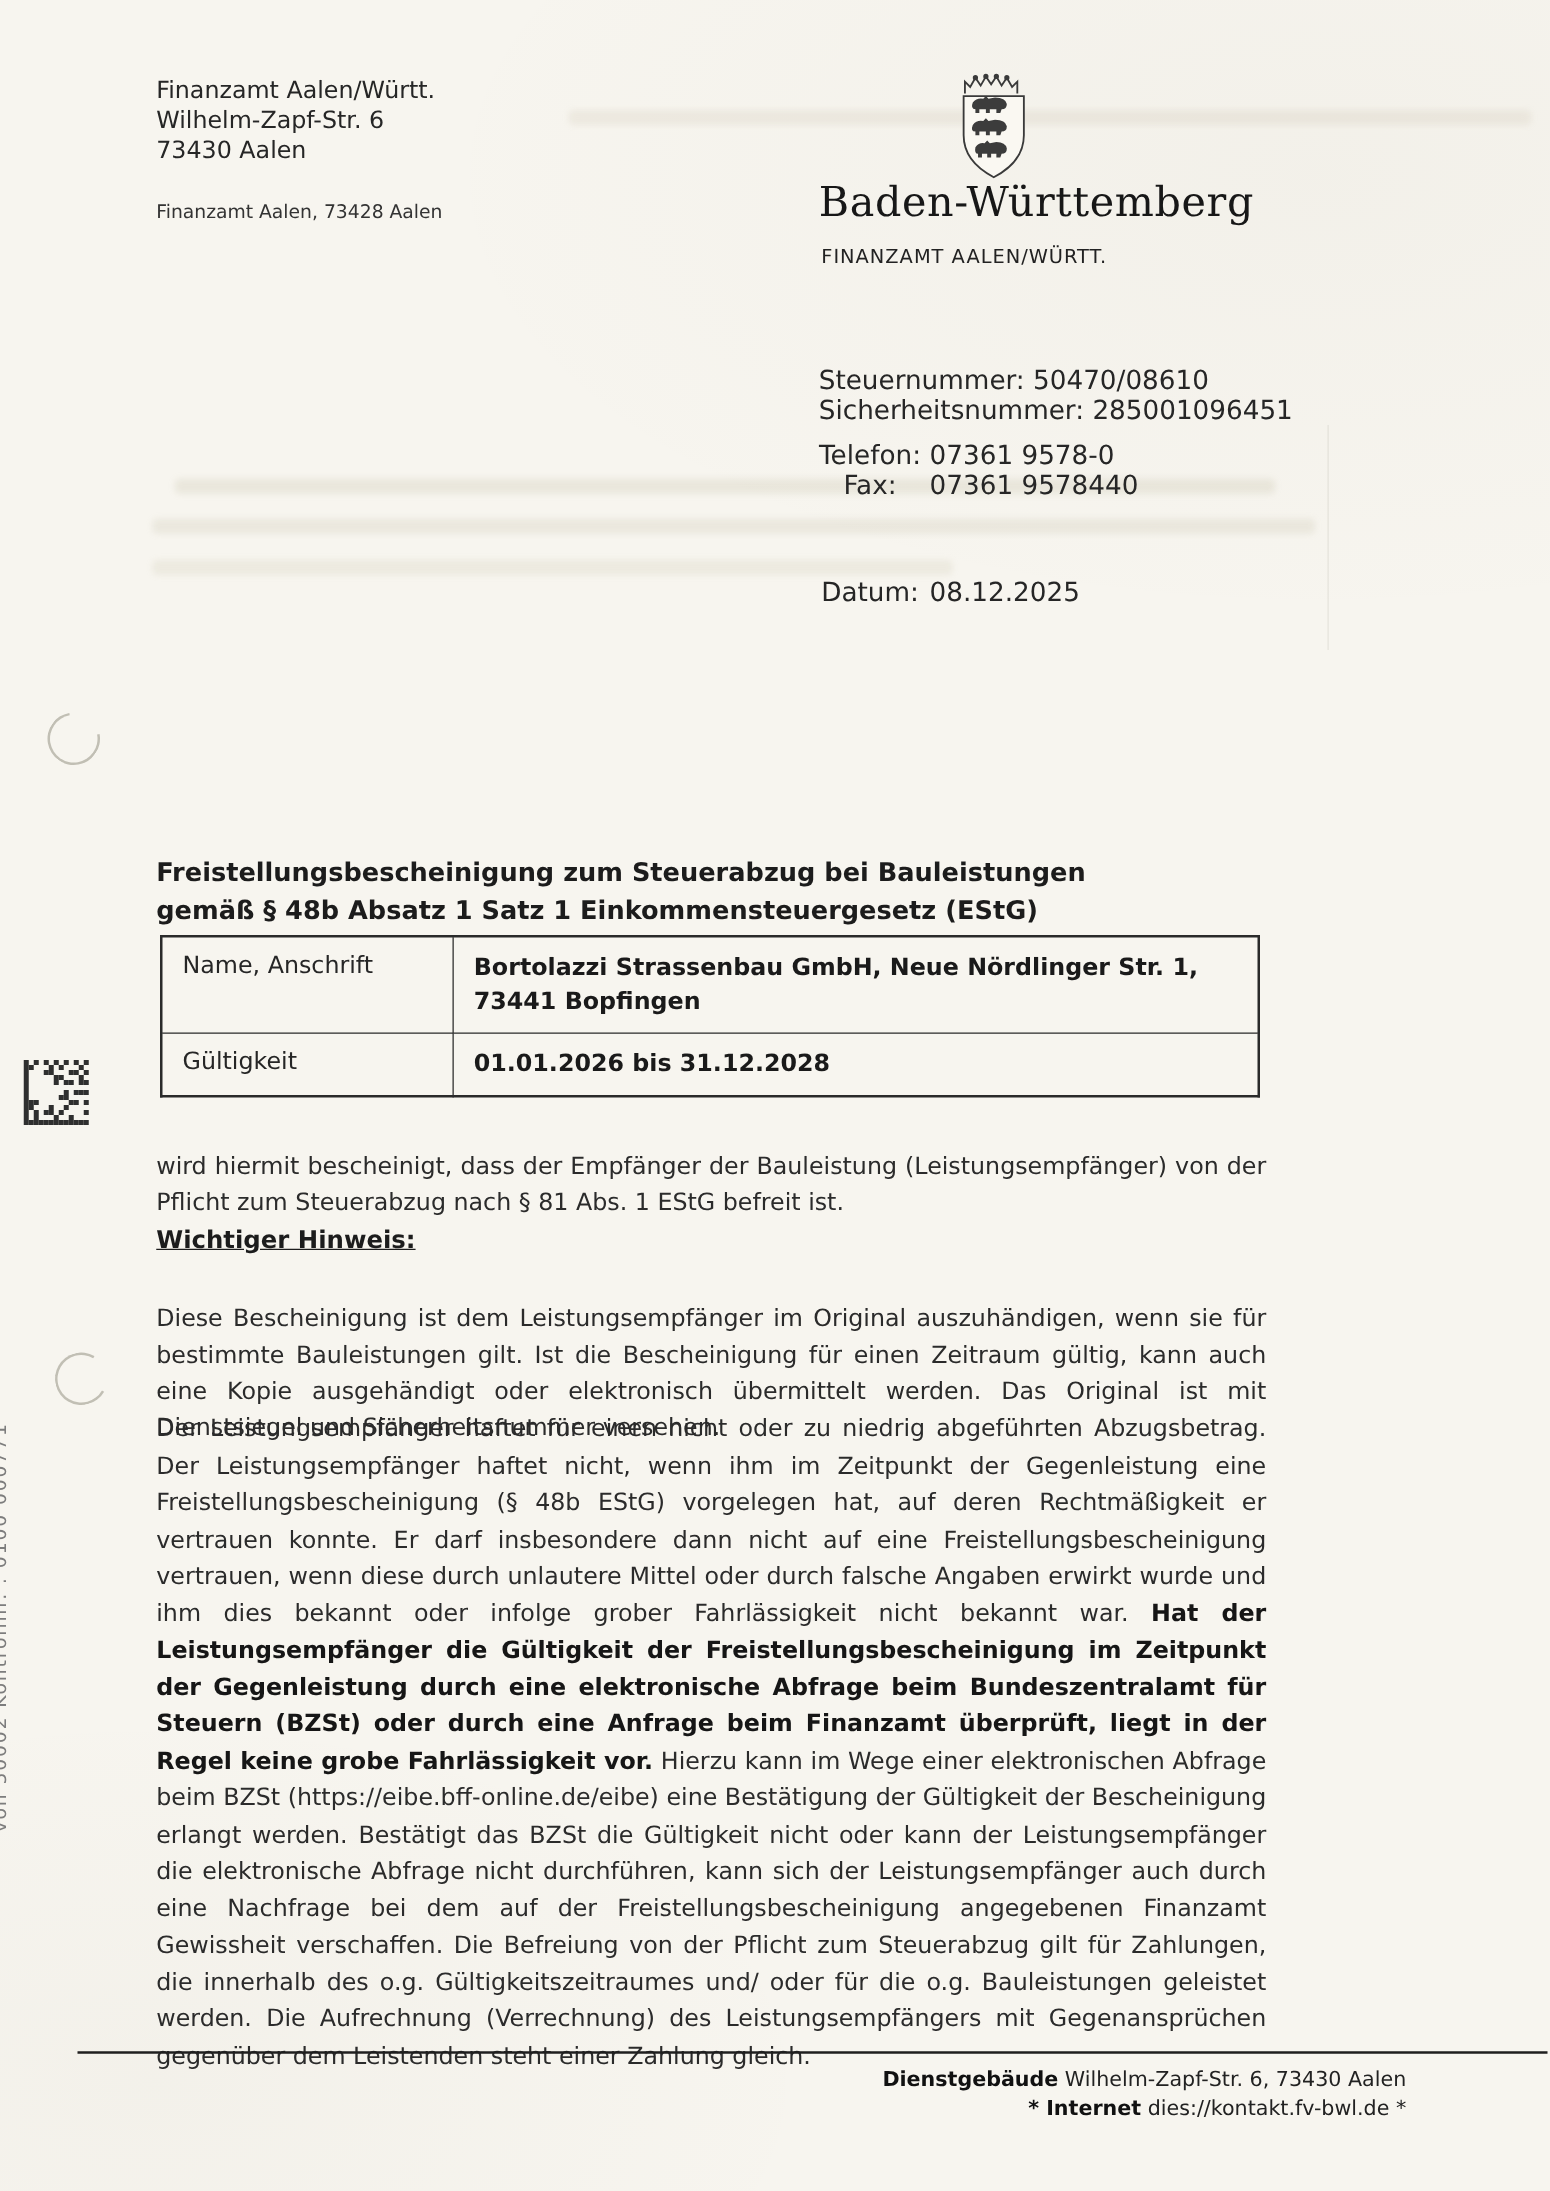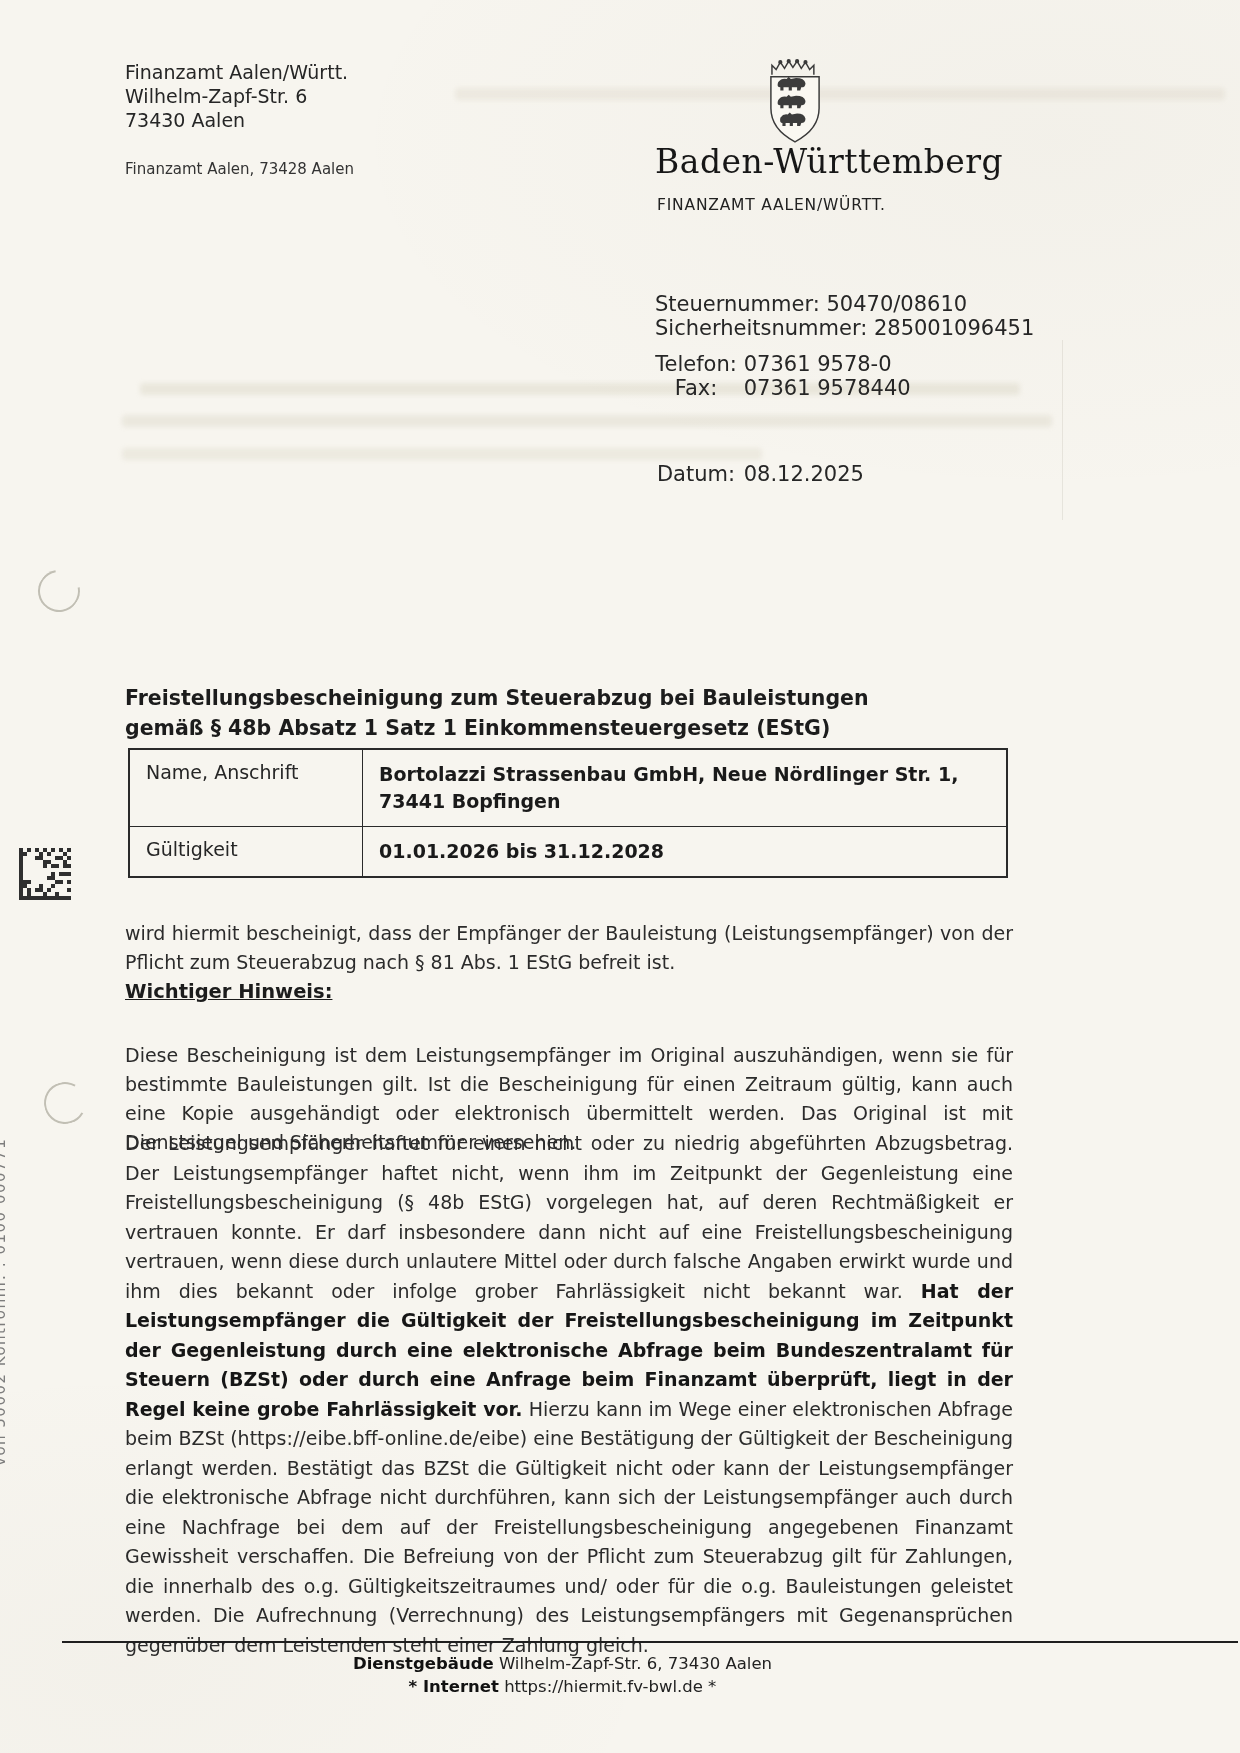--- a/index.html
+++ b/index.html
@@ -45,21 +45,21 @@
   .notice-h{left:125px;top:980px;font-size:19.5px;font-weight:bold;text-decoration:underline;color:#1c1c1c;}
   .para1{top:1022px;}
   .para2{top:1110px;line-height:29.5px;}
   .para2 b{color:#161616;}
   
   .dmx{left:18px;top:847px;}
   
   .side-text{left:-9px;top:1466px;transform:rotate(-90deg);transform-origin:0 0;font-size:15px;letter-spacing:1.5px;color:#7d7d7d;white-space:nowrap;}
   
   .footer-rule{left:62px;top:1641px;width:1176px;border-top:2.5px solid #1f1f1f;}
-  .footer{left:0;top:1652px;width:1125px;text-align:center;font-size:16.5px;line-height:23px;color:#222;}
+  .footer{left:0;top:1652px;width:1125px;text-align:right;font-size:16.5px;line-height:23px;color:#222;}
   .footer b{color:#111;}
 </style>
 </head>
 <body>
 
 <div class="page">
 
   <div class="abs bleed" style="left:455px;top:88px;width:770px;height:12px;background:rgba(170,160,125,0.12);"></div>
   <div class="abs bleed" style="left:140px;top:383px;width:880px;height:12px;background:rgba(170,160,125,0.16);"></div>
   <div class="abs bleed" style="left:122px;top:415px;width:930px;height:12px;background:rgba(170,160,125,0.15);"></div>
@@ -205,16 +205,16 @@
 
   <div class="abs notice-h">Wichtiger Hinweis:</div>
   <p class="abs bodytext para1">Diese Bescheinigung ist dem Leistungsempfänger im Original auszuhändigen, wenn sie für bestimmte Bauleistungen gilt. Ist die Bescheinigung für einen Zeitraum gültig, kann auch eine Kopie ausgehändigt oder elektronisch übermittelt werden. Das Original ist mit Dienstsiegel und Sicherheitsnummer versehen.</p>
   <p class="abs bodytext para2"><span>Der Leistungsempfänger haftet für einen nicht oder zu niedrig abgeführten Abzugsbetrag. Der Leistungsempfänger haftet nicht, wenn ihm im Zeitpunkt der Gegenleistung eine Freistellungsbescheinigung (§ 48b EStG) vorgelegen hat, auf deren Rechtmäßigkeit er vertrauen konnte. Er darf insbesondere dann nicht auf eine Freistellungsbescheinigung vertrauen, wenn diese durch unlautere Mittel oder durch falsche Angaben erwirkt wurde und ihm dies bekannt oder infolge grober Fahrlässigkeit nicht bekannt war. </span><b>Hat der Leistungsempfänger die Gültigkeit der Freistellungsbescheinigung im Zeitpunkt der Gegenleistung durch eine elektronische Abfrage beim Bundeszentralamt für Steuern (BZSt) oder durch eine Anfrage beim Finanzamt überprüft, liegt in der Regel keine grobe Fahrlässigkeit vor.</b><span> Hierzu kann im Wege einer elektronischen Abfrage beim BZSt (https://eibe.bff-online.de/eibe) eine Bestätigung der Gültigkeit der Bescheinigung erlangt werden. Bestätigt das BZSt die Gültigkeit nicht oder kann der Leistungsempfänger die elektronische Abfrage nicht durchführen, kann sich der Leistungsempfänger auch durch eine Nachfrage bei dem auf der Freistellungsbescheinigung angegebenen Finanzamt Gewissheit verschaffen. Die Befreiung von der Pflicht zum Steuerabzug gilt für Zahlungen, die innerhalb des o.g. Gültigkeitszeitraumes und/ oder für die o.g. Bauleistungen geleistet werden. Die Aufrechnung (Verrechnung) des Leistungsempfängers mit Gegenansprüchen gegenüber dem Leistenden steht einer Zahlung gleich.</span></p>
 
   <div class="abs side-text">von 50002 Kontrollnr. : 0100 000771</div>
 
   <div class="abs footer-rule"></div>
   <div class="abs footer">
     <div><b>Dienstgebäude</b><span> Wilhelm-Zapf-Str. 6, 73430 Aalen</span></div>
-    <div><b>* Internet</b><span> https://hiermit.fv-bwl.de *</span></div>
+    <div><b>* Internet</b><span> dies://kontakt.fv-bwl.de *</span></div>
   </div>
 
 </div>
 
 </body></html>

